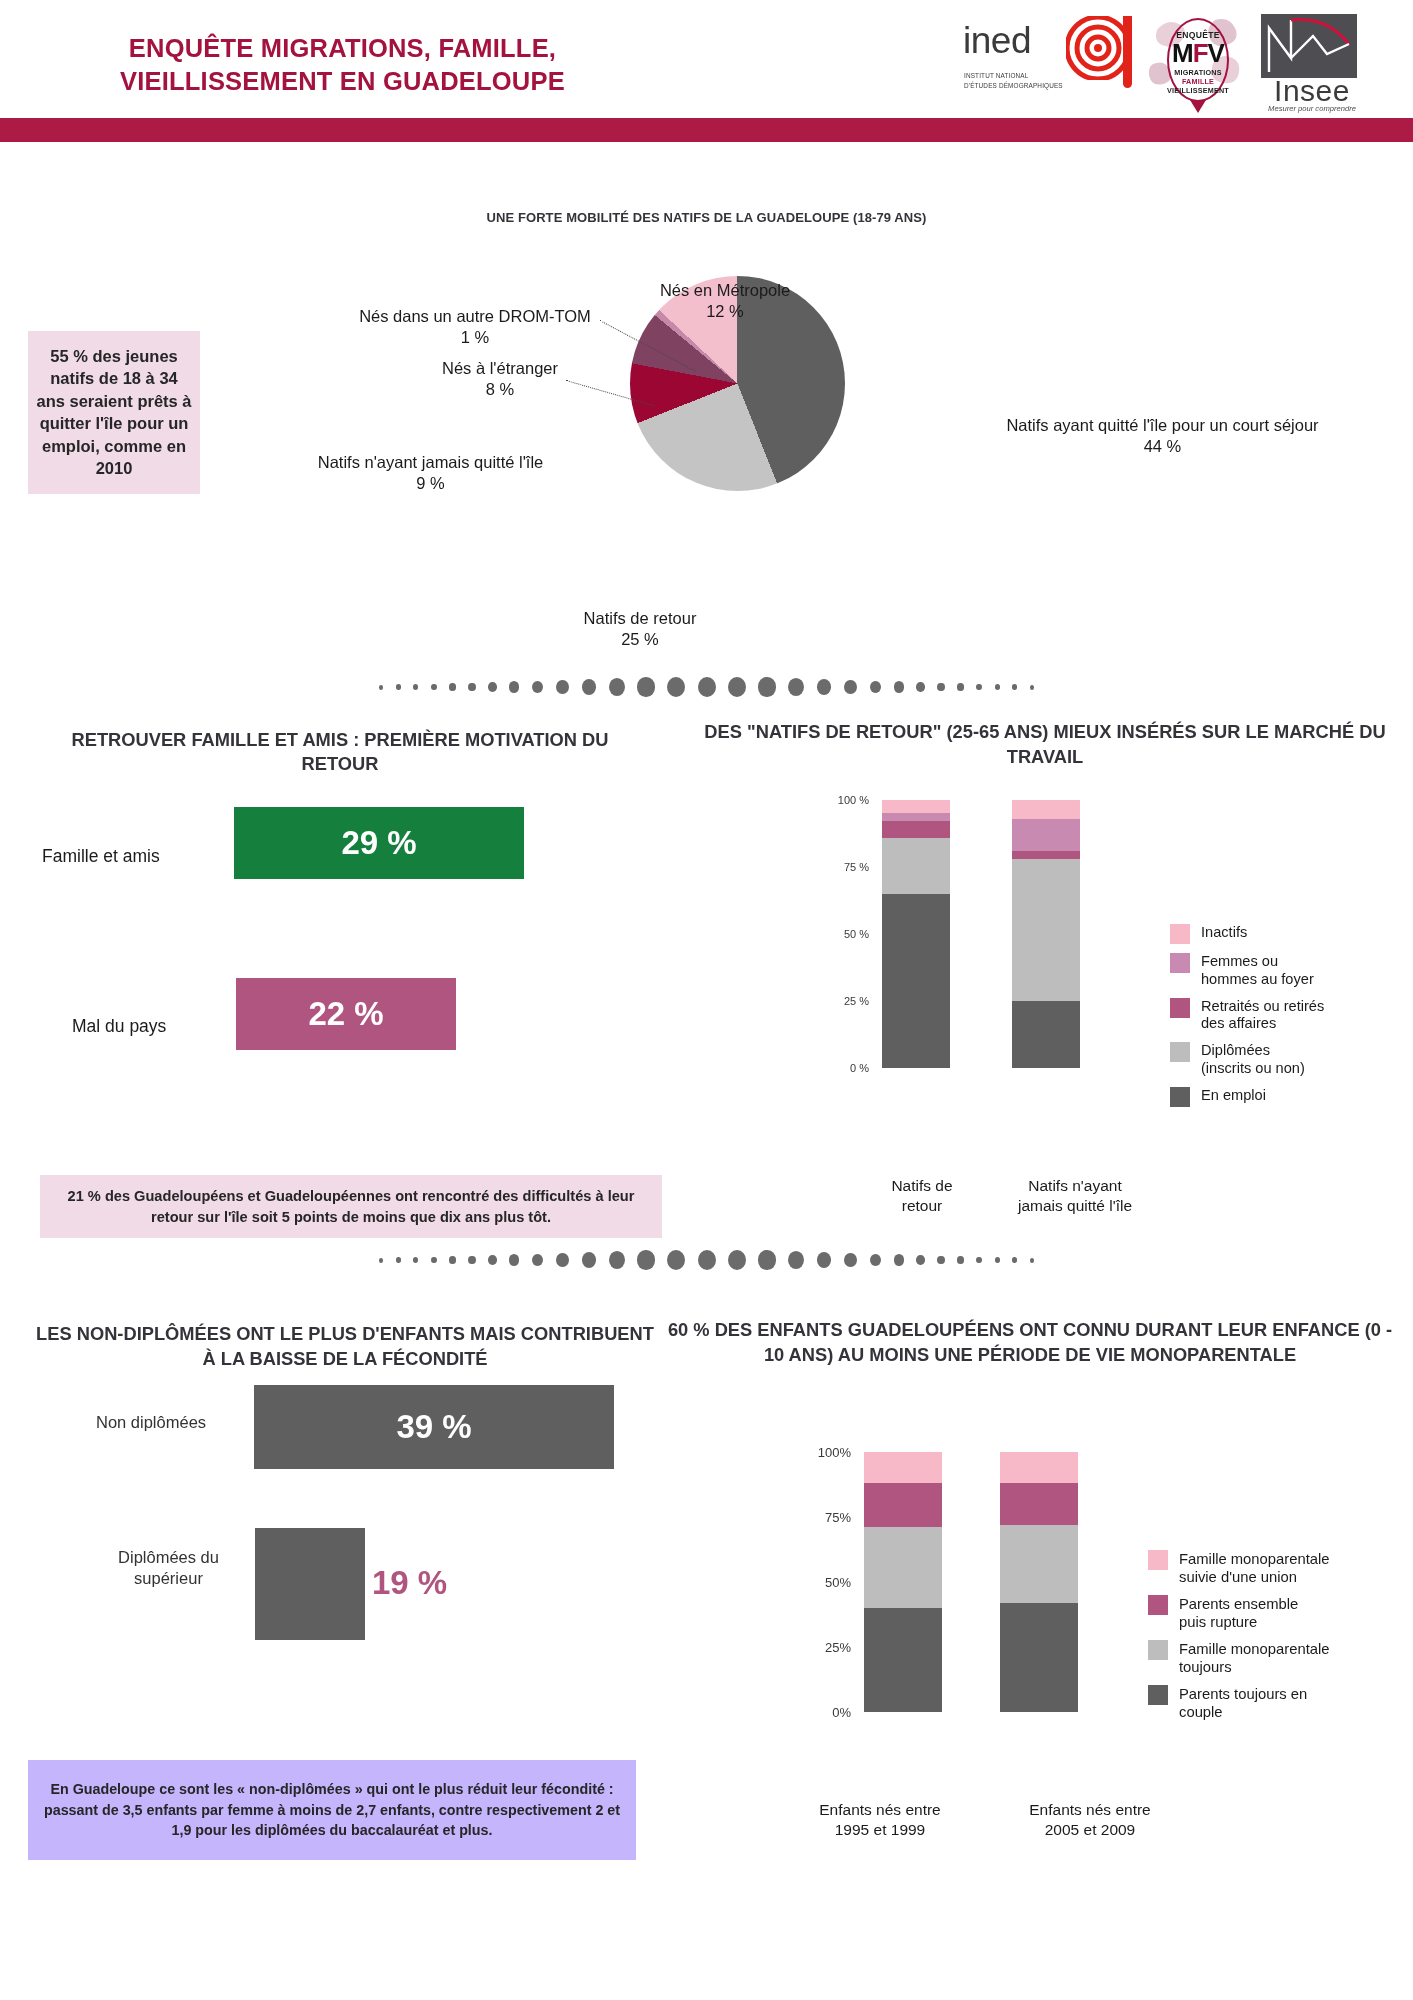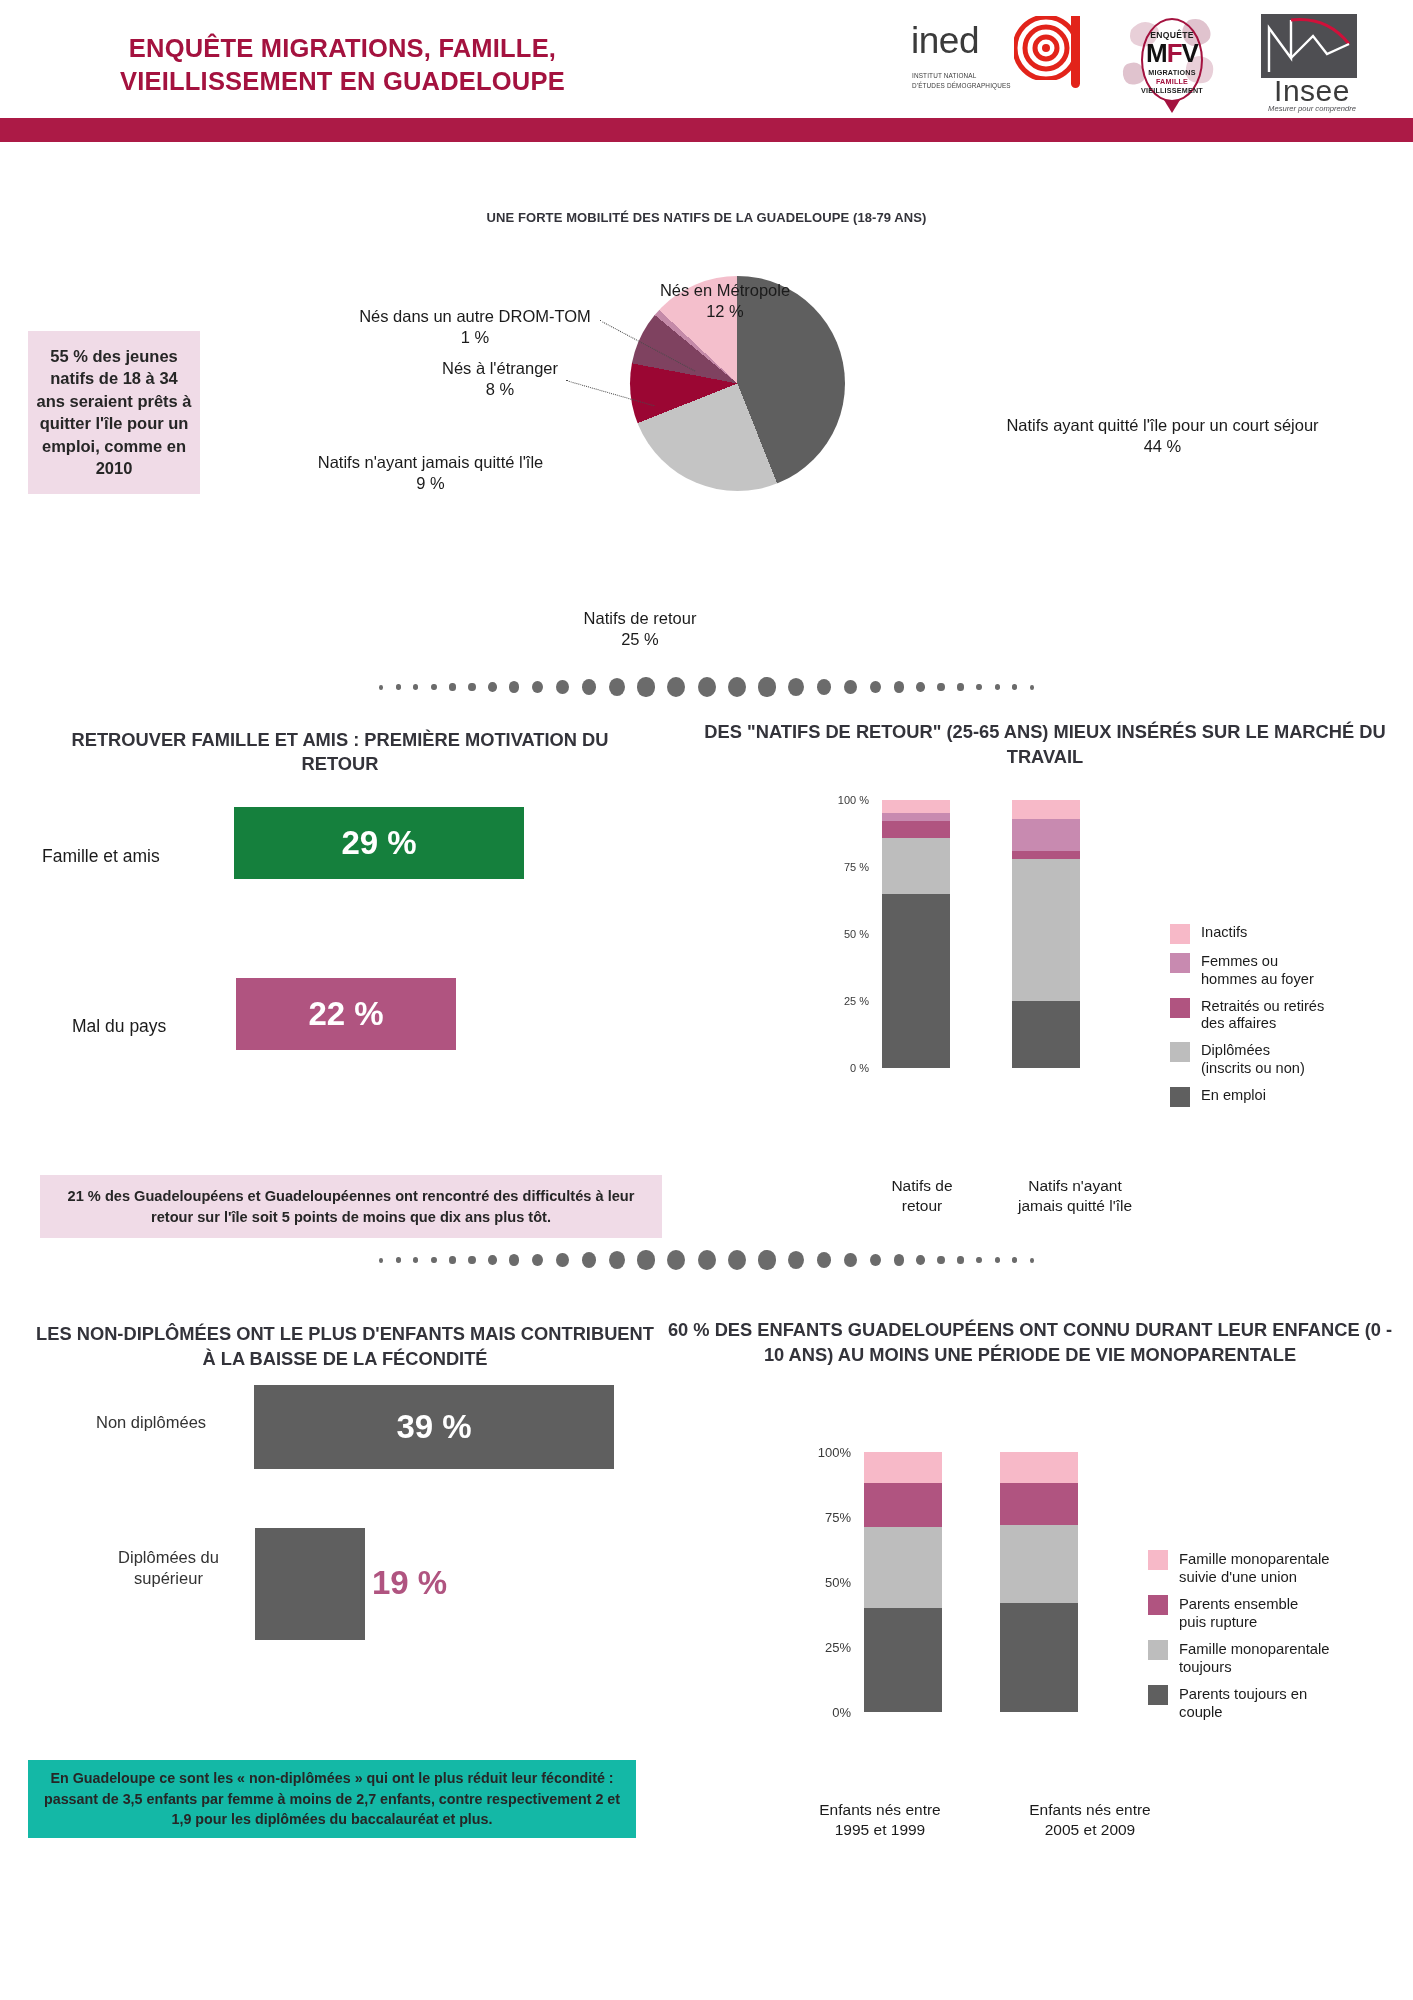--- a/index.html
+++ b/index.html
@@ -20,21 +20,21 @@
     left: 30px; top: 32px;
     width: 625px;
     text-align: center;
     font-size: 25.5px;
     font-weight: bold;
     letter-spacing: 0.2px;
     line-height: 1.28;
     color: #a4123f;
     text-transform: uppercase;
   }
-  .logos { position: absolute; right: 42px; top: 14px; display: flex; align-items: flex-start; gap: 26px; }
+  .logos { position: absolute; right: 42px; top: 14px; display: flex; align-items: flex-start; }
 
   
   .logo-ined { position: relative; width: 180px; height: 94px; }
   .ined-word {
     position: absolute; left: 0; top: 6px;
     font-size: 37px; font-weight: 500; letter-spacing: -0.5px;
     color: #3b3b3b; font-family: "Liberation Sans", sans-serif;
   }
   .ined-sub1, .ined-sub2 {
     position: absolute; left: 1px;
@@ -126,23 +126,23 @@
   .legend { position: absolute; display: flex; flex-direction: column; }
   .legend-item { display: flex; align-items: flex-start; margin-bottom: 9px; }
   .legend-swatch { flex: 0 0 auto; margin-right: 11px; }
   .legend-text { line-height: 1.22; color: #1b1b1b; }
 
   
   .sec3l-title { position: absolute; left: 30px; top: 1322px; width: 630px; text-align: center; font-size: 18.3px; font-weight: bold; color: #33333a; line-height: 1.34; }
   .sec3r-title { position: absolute; left: 660px; top: 1318px; width: 740px; text-align: center; font-size: 18.3px; font-weight: bold; color: #33333a; line-height: 1.36; }
   .callout-bot {
     position: absolute; left: 28px; top: 1760px; width: 608px;
-    background: #14b8a6; color: #262626;
+    background: #c4b5fd; color: #262626;
     font-size: 14.3px; font-weight: bold; line-height: 1.45;
-    text-align: center; padding: 8px 10px;
+    text-align: center; padding: 19px 10px;
   }
 </style>
 </head>
 <body>
 
 <div class="page">
 
   <div class="header">
     <div class="header-title">ENQUÊTE MIGRATIONS, FAMILLE, VIEILLISSEMENT EN GUADELOUPE</div>
 

